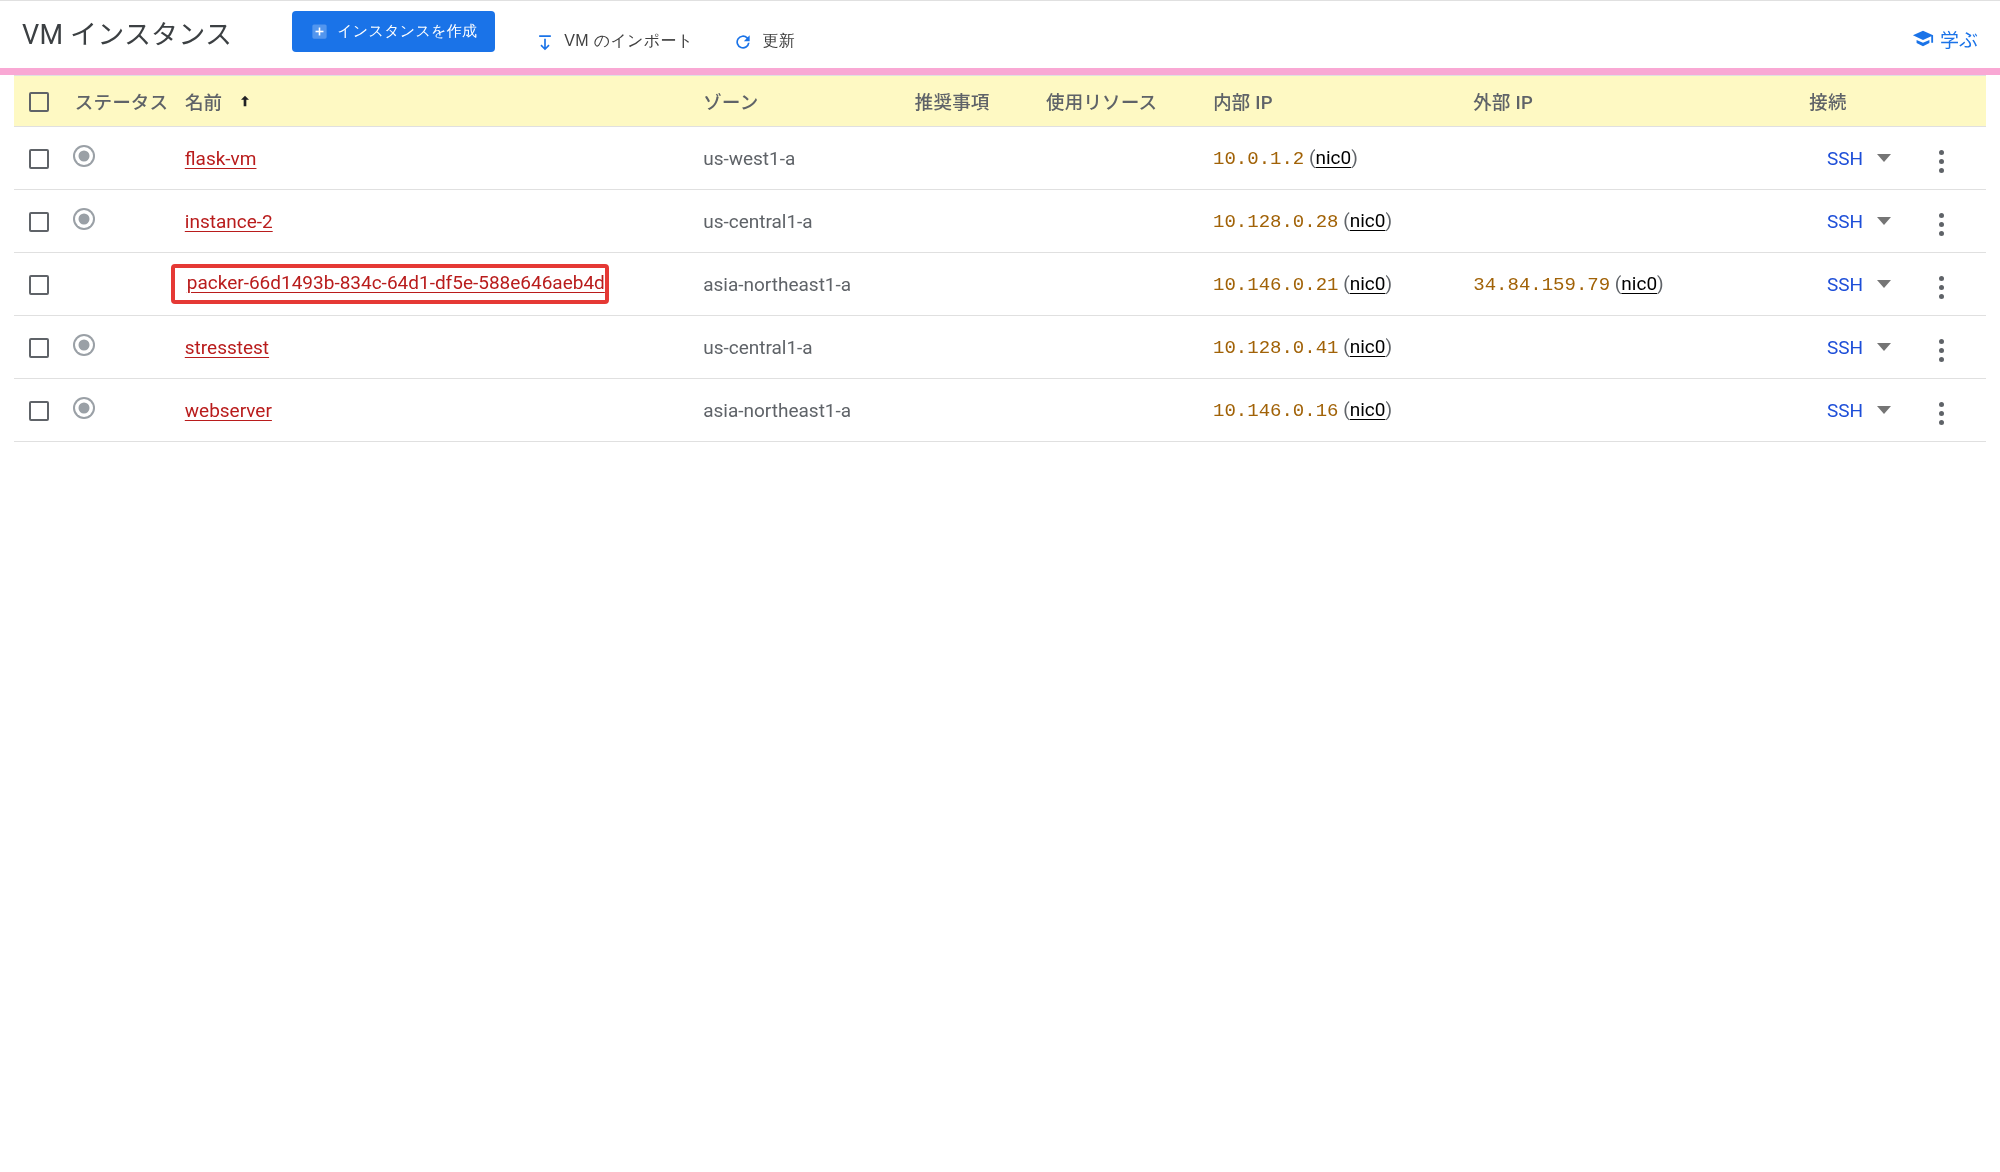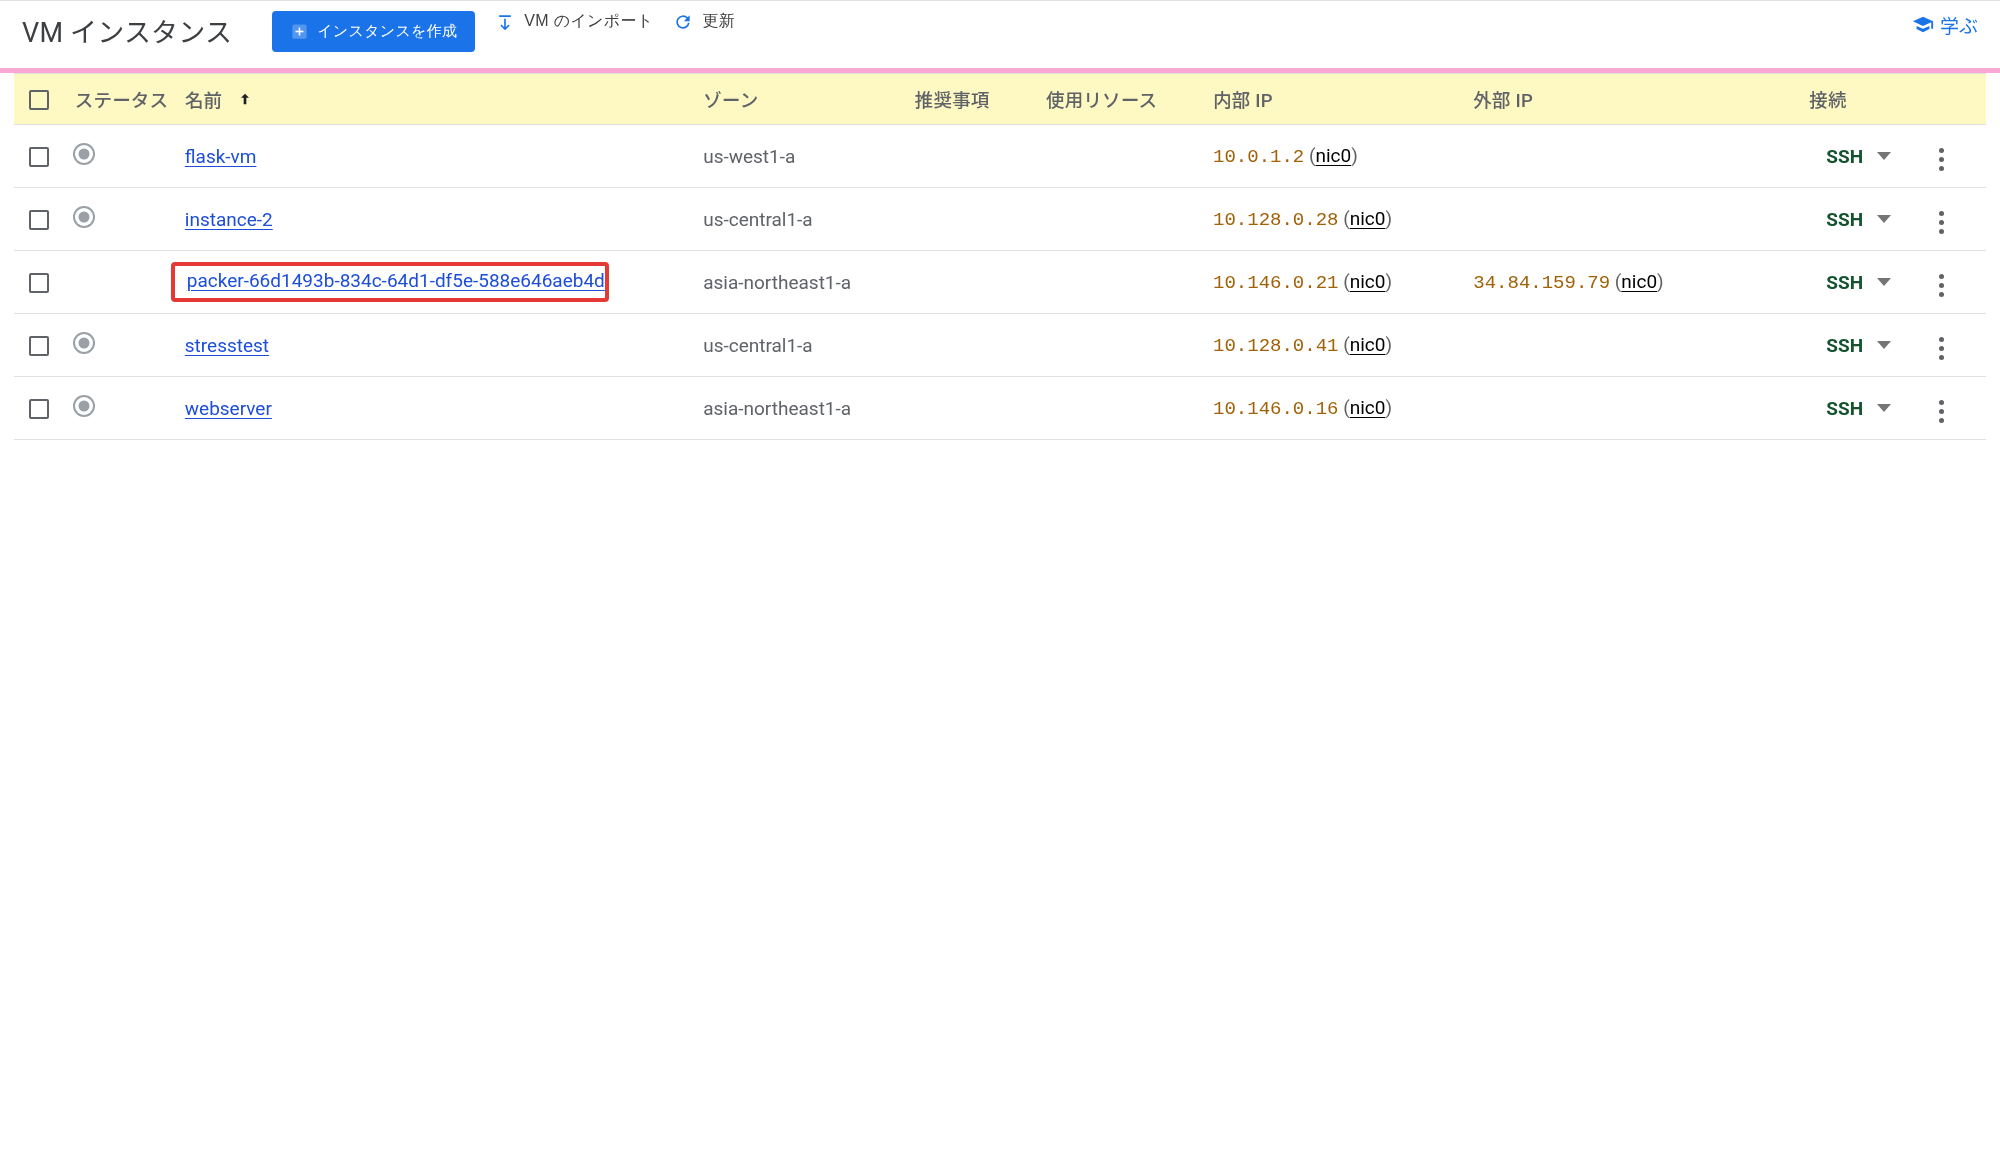--- a/index.html
+++ b/index.html
@@ -8,25 +8,25 @@
     font-size: 19px;
     color: #3c4043;
     background: #fff;
     width: 2000px;
   }
   a { color: #1a73e8; text-decoration: none; }
 
   
   .toolbar {
     display: flex;
-    align-items: flex-start;
+    align-items: flex-end;
     padding: 10px 22px 16px 22px;
     border-top: 1px solid #e0e0e0;
-    border-bottom: 5px solid #f9a8d4;
-    gap: 20px;
+    border-bottom: 7px solid #f9a8d4;
+    gap: 40px;
   }
   .page-title {
     font-size: 27px;
     font-weight: 400;
     color: #3c4043;
     margin-right: 20px;
     letter-spacing: 0.2px;
   }
   .btn-primary {
     background: #1a73e8;
@@ -111,35 +111,35 @@
     vertical-align: middle;
     cursor: pointer;
   }
   .status-dot {
     width: 18px; height: 18px; border-radius: 50%;
     background: #9aa0a6;
     box-shadow: inset 0 0 0 3.5px #fff, 0 0 0 2px #9aa0a6;
     display:inline-block;
   }
 
-  .name-link { color:#1d4ed8; text-decoration: underline; text-decoration-thickness:1px; text-underline-offset:3px; }
+  .name-link { color:#b91c1c; text-decoration: underline; text-decoration-thickness:1px; text-underline-offset:3px; }
   .nic-link  { color:#000000; text-decoration: underline; text-decoration-thickness:1px; text-underline-offset:3px; }
   .ip-chunk  { color:#a16207;font-family:Liberation Mono, monospace; }
 
   .highlight-box {
     border: 4px solid #e53935;
     border-radius: 4px;
     padding: 3px 0 6px 12px;
     margin-left: -14px;
     display: inline-block;
   }
 
   .ssh-btn {
     display:inline-flex; align-items:center; gap:14px;
-    color:#14532d; cursor:pointer; font-weight:700;
+    color:#1d4ed8; cursor:pointer; font-weight:400;
     padding: 4px 6px;
   }
   .caret-down {
     width:0;height:0;border-left:7px solid transparent;border-right:7px solid transparent;
     border-top:8px solid #757575; display:inline-block;
   }
   .kebab {
     display:inline-flex; flex-direction:column; gap:4px; cursor:pointer;
     padding:6px; align-items:center;
   }

